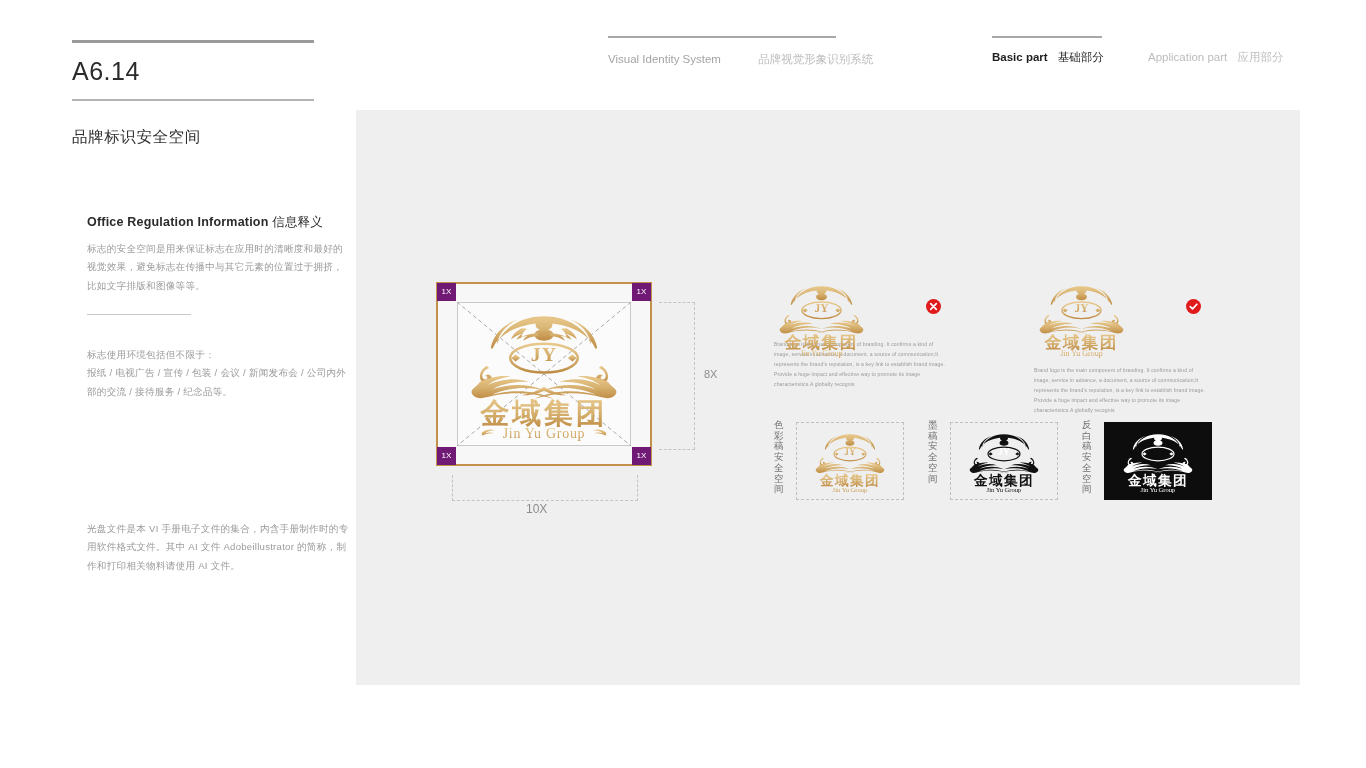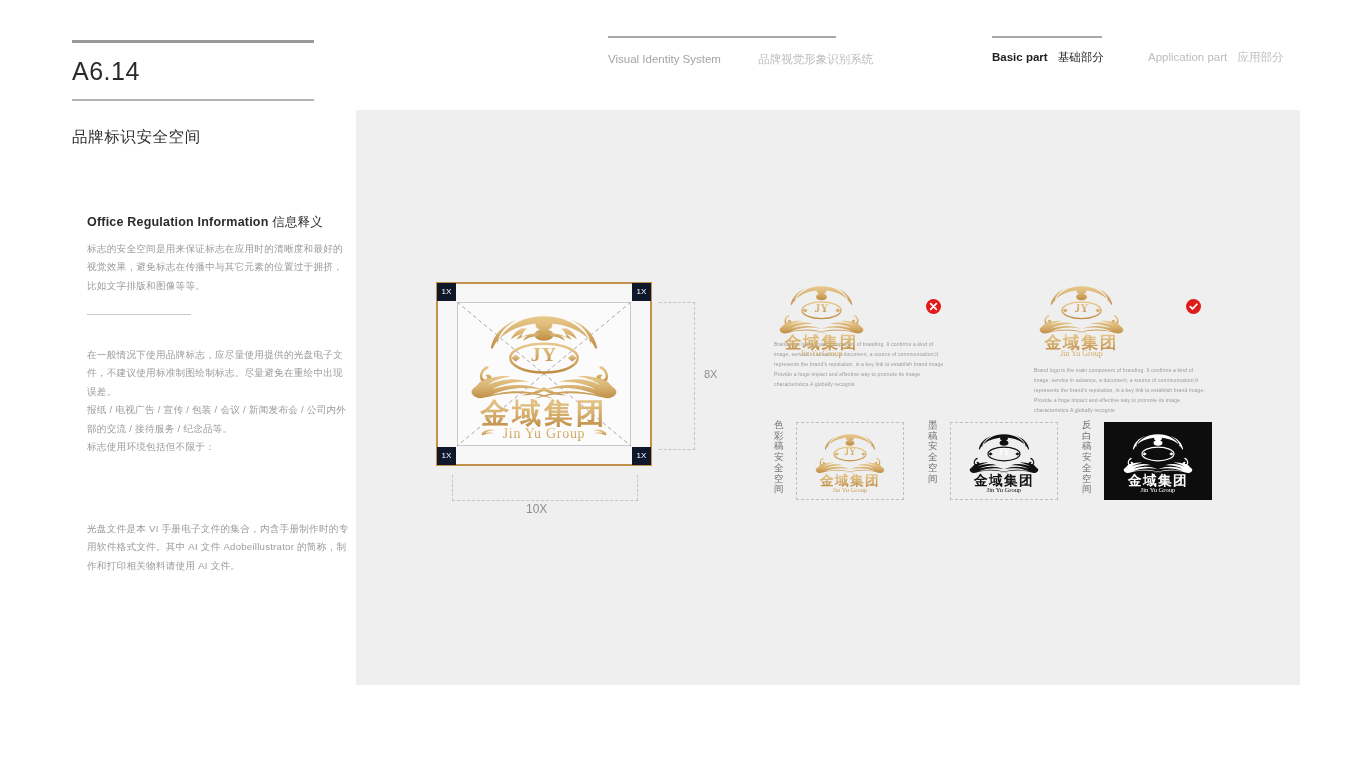--- a/index.html
+++ b/index.html
@@ -149,21 +149,21 @@
     right: 21px;
     bottom: 20px;
     border: 1px solid #c9c9c9;
     background: #fbfbfb;
     box-sizing: border-box;
   }
   .corner-1x {
     position: absolute;
     width: 19px;
     height: 18px;
-    background: #0f172a;
+    background: #701a75;
     color: #ffffff;
     font-size: 8px;
     line-height: 18px;
     text-align: center;
     letter-spacing: 0px;
   }
   .c-tl { left: 1px; top: 1px; }
   .c-tr { right: 1px; top: 1px; }
   .c-bl { left: 1px; bottom: 1px; }
   .c-br { right: 1px; bottom: 1px; }
@@ -292,23 +292,22 @@
     <span class="cn">信息释义</span>
   </div>
   <div class="section-body">
     <p>标志的安全空间是用来保证标志在应用时的清晰度和最好的视觉效果，避免标志在传播中与其它元素的位置过于拥挤，比如文字排版和图像等等。</p>
   </div>
   <div class="divider-short"></div>
 </div>
 
 <div class="section sec2">
   <div class="section-body">
-    <p>在一般情况下使用品牌标志，应尽量使用提供的光盘电子文件，不建议使用标准制图绘制标志。尽量避免在重绘中出现误差。</p>
+    <p>标志使用环境包括但不限于：</p>
     <p>报纸 / 电视广告 / 宣传 / 包装 / 会议 / 新闻发布会 / 公司内外部的交流 / 接待服务 / 纪念品等。</p>
-    <p>标志使用环境包括但不限于：</p>
   </div>
 </div>
 
 <div class="section sec3">
   <div class="section-body">
     <p>光盘文件是本 VI 手册电子文件的集合，内含手册制作时的专用软件格式文件。其中 AI 文件 Adobeillustrator 的简称，制作和打印相关物料请使用 AI 文件。</p>
   </div>
 </div>
 
 <div class="hdr-group hdr-left">

